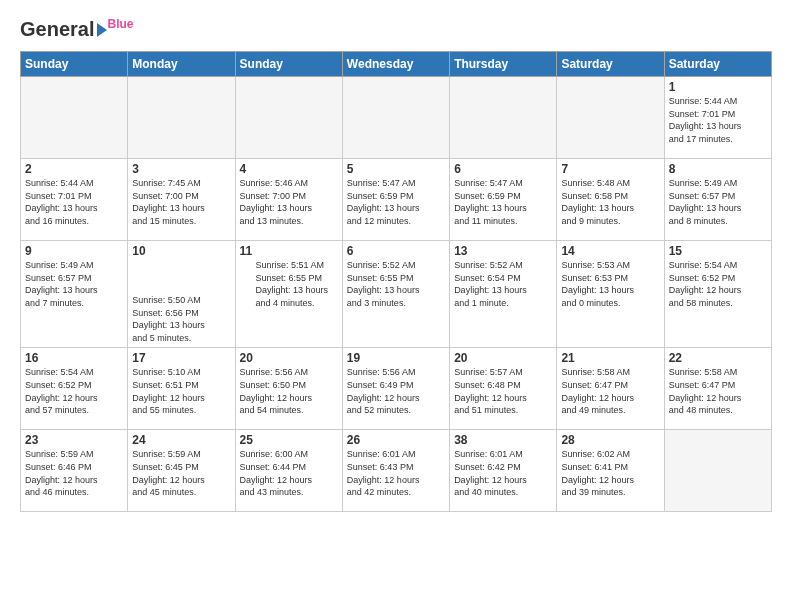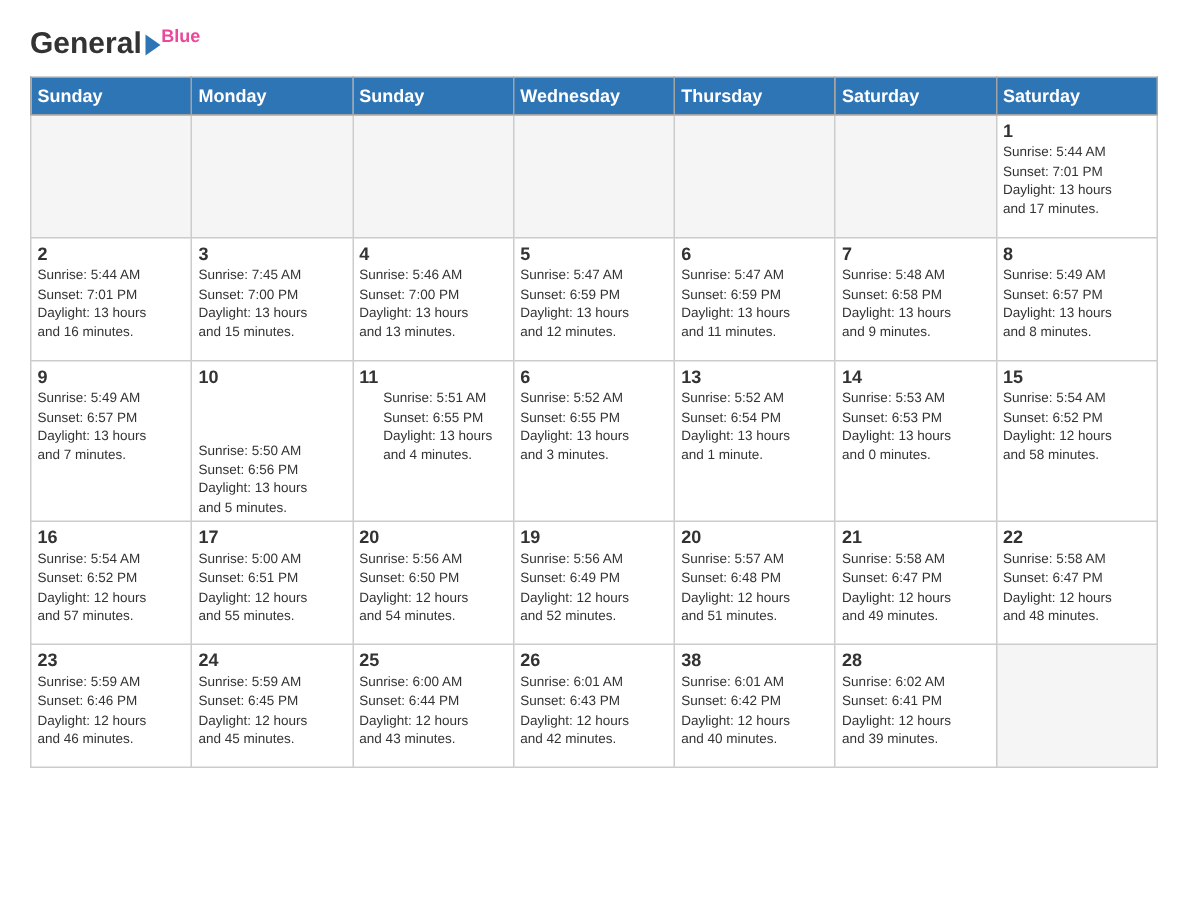--- a/index.html
+++ b/index.html
@@ -232,21 +232,21 @@
         <tr>
           <td>
             <span class="day-num">16</span>
             <div class="day-info" style="white-space: pre-line;">Sunrise: 5:54 AM
 Sunset: 6:52 PM
 Daylight: 12 hours
 and 57 minutes.</div>
           </td>
           <td>
             <span class="day-num">17</span>
-            <div class="day-info" style="white-space: pre-line;">Sunrise: 5:00 AM
+            <div class="day-info" style="white-space: pre-line;">Sunrise: 5:10 AM
 Sunset: 6:51 PM
 Daylight: 12 hours
 and 55 minutes.</div>
           </td>
           <td>
             <span class="day-num">20</span>
             <div class="day-info" style="white-space: pre-line;">Sunrise: 5:56 AM
 Sunset: 6:50 PM
 Daylight: 12 hours
 and 54 minutes.</div>

